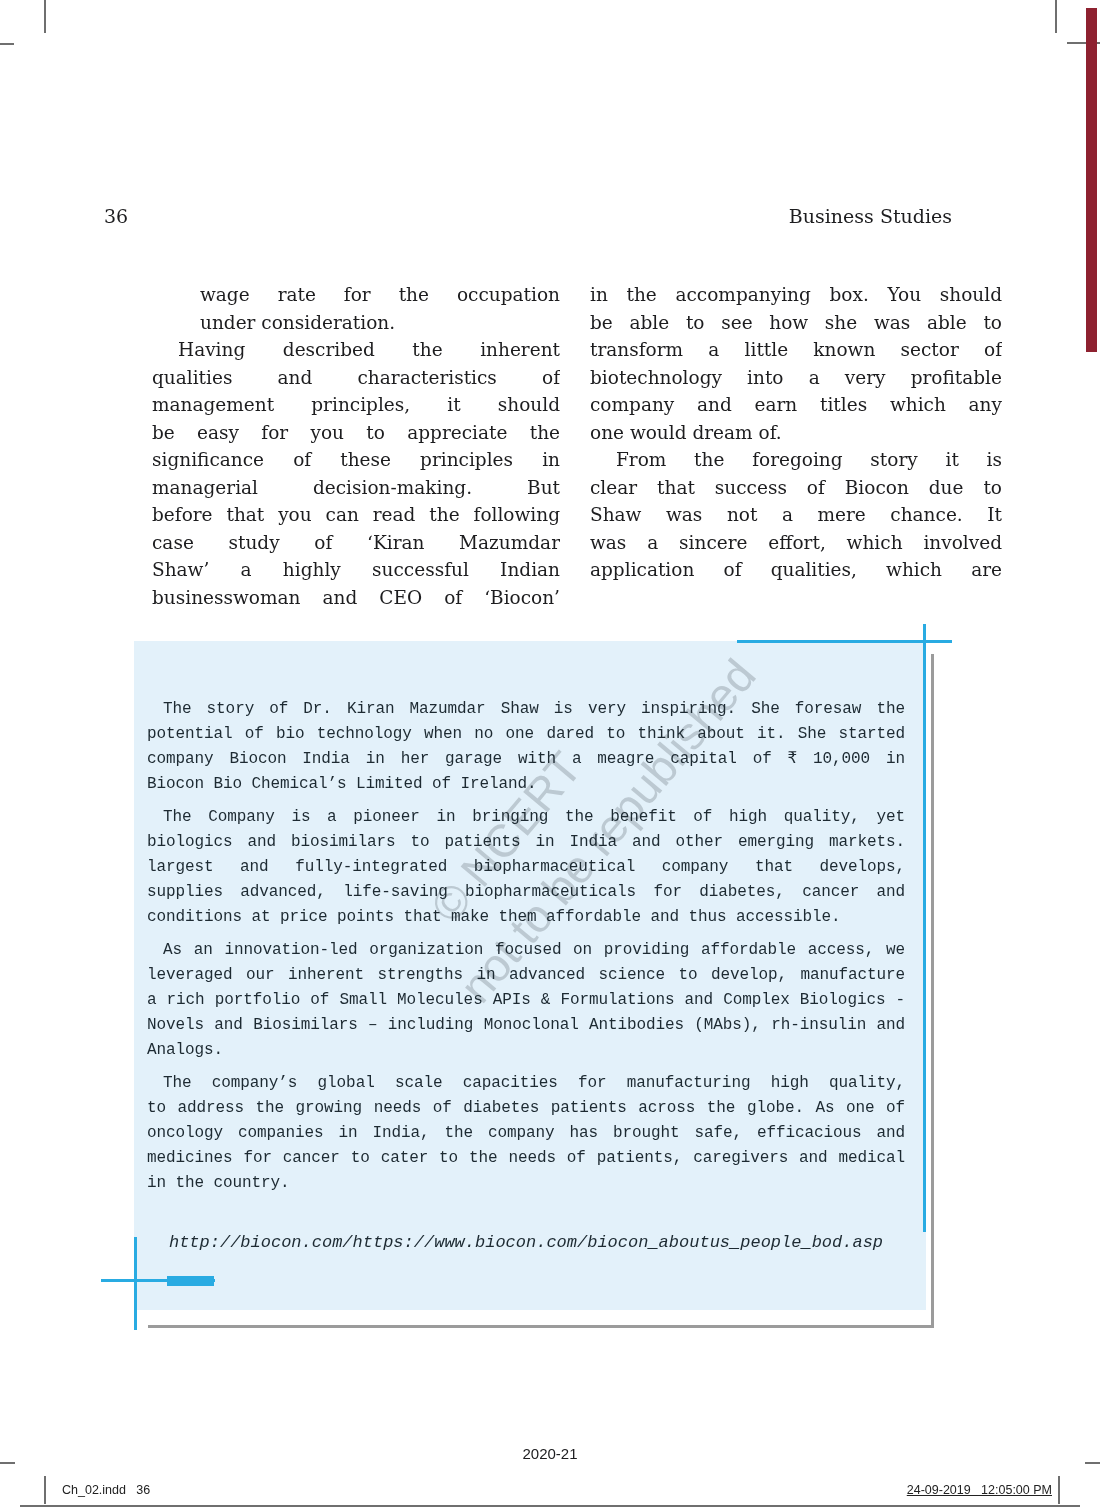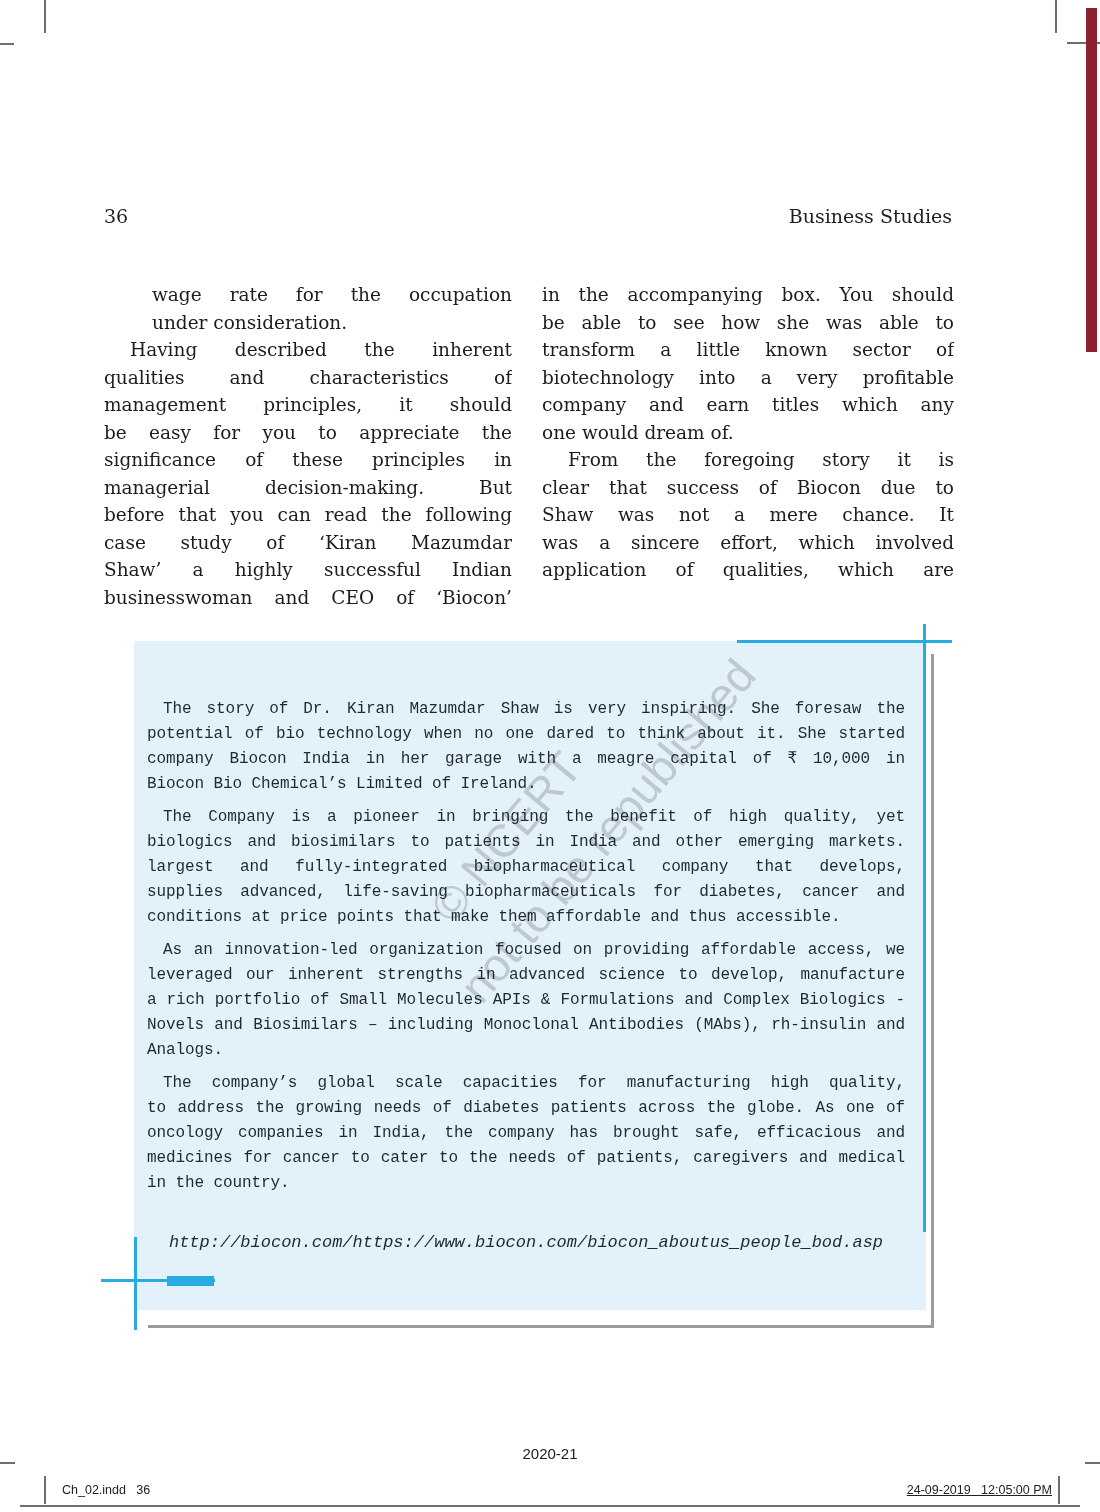--- a/index.html
+++ b/index.html
@@ -8,21 +8,21 @@
     overflow:hidden; font-family:"DejaVu Serif","Liberation Serif",serif; color:#1d1d1f;
   }
   
   .mark { position:absolute; background:#6f6f6f; }
   
   .edge-band { position:absolute; left:1086px; top:8px; width:11px; height:344px; background:#8e2130; }
   
   .pagenum { position:absolute; left:104px; top:205px; font-size:19px; }
   .header-title { position:absolute; right:148px; top:205px; font-size:19px; }
   
-  .col { position:absolute; top:281px; font-size:18.5px; }
+  .col { position:absolute; top:281px; font-size:18.5px;margin-left:48px; }
   .col-left  { left:104px; width:408px; }
   .col-right { left:542px; width:412px; }
   .tline { text-align:justify; text-align-last:justify; height:27.5px; line-height:27.5px; overflow:hidden; }
   .tline.hang   { padding-left:48px; }
   .tline.indent { text-indent:26px; }
   .tline.last   { text-align-last:left; }
   
   .case-box {
     position:absolute; left:134px; top:641px; width:792px; height:669px;
     background:#e3f1fa;

